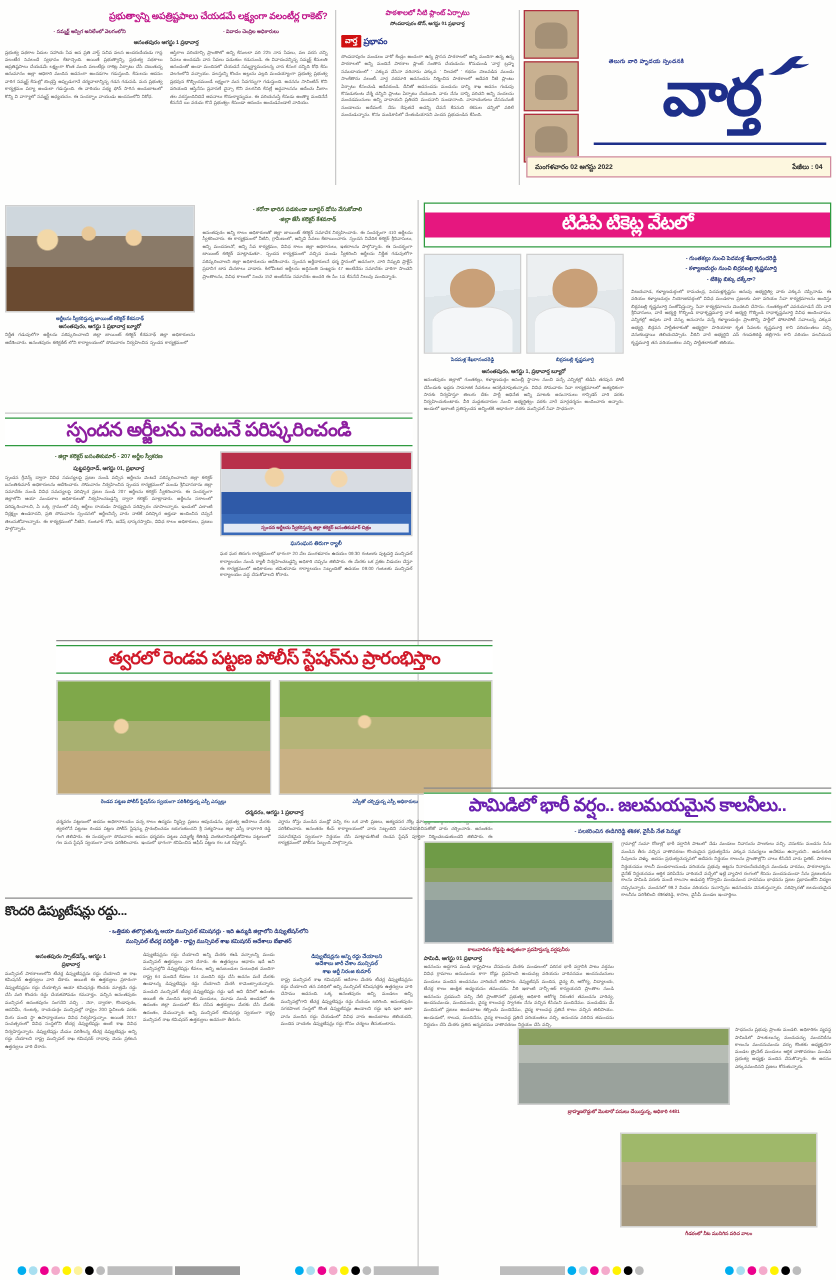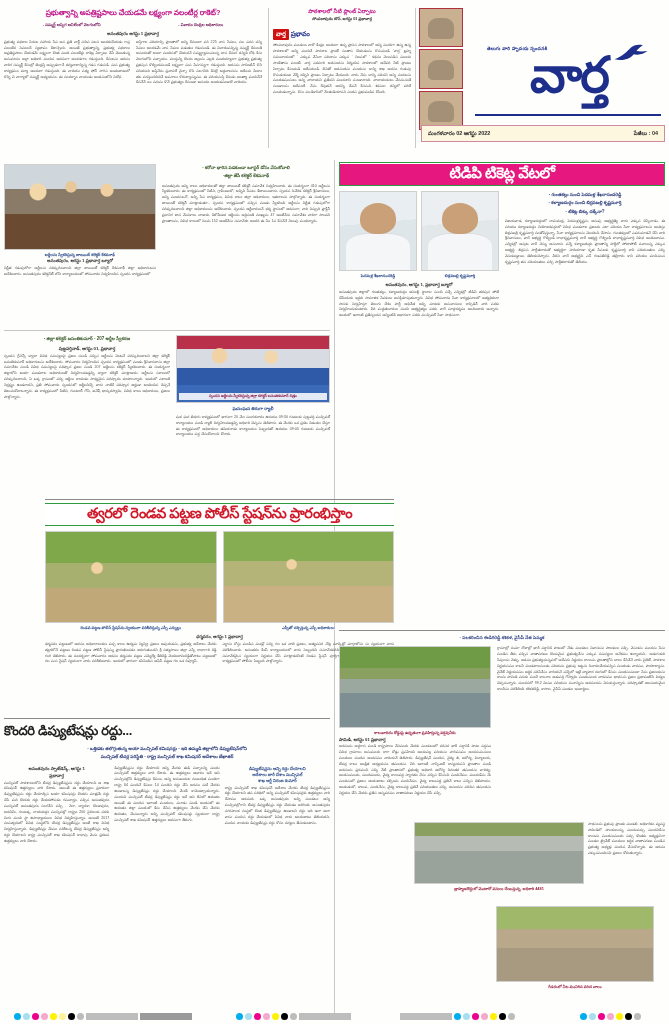--- a/index.html
+++ b/index.html
@@ -73,21 +73,21 @@
     left: 4px; top: 8px;
     width: 262px;
     height: 140px;
     padding-right: 4px;
     box-sizing: border-box;
   }
   .mast-lead-head {
     font-size: 7.4px;
     font-weight: bold;
     color: #c0168a;
-    text-align: center;
+    text-align: right;
     line-height: 1.25;
     letter-spacing: -0.1px;
   }
   .mast-lead-sub {
     font-size: 4.0px;
     font-weight: bold;
     color: #7a2060;
     text-align: center;
     margin-top: 2.5px;
   }
@@ -379,21 +379,21 @@
 
   .bigred {
     font-size: 17px;
     font-weight: bold;
     color: #e01020;
     text-align: center;
     letter-spacing: -0.6px;
     white-space: nowrap;
   }
   .bigdark {
-    font-size: 13px;
+    font-size: 10px;
     font-weight: bold;
     color: #222;
     letter-spacing: -0.3px;
     white-space: nowrap;
   }
 </style>
 </head>
 <body>
 
 <div id="page">
@@ -461,38 +461,41 @@
       <div style="flex:1;">
         <div class="bullets">- కరోనా భారిన పడకుండా బూస్టర్ డోసు వేసుకోవాలి</div>
         <div class="bullets" style="margin-bottom:3px;">-జిల్లా జేసీ కలెక్టర్ కేశవనాథ్</div>
         <div class="body-text blur">అనంతపురం అన్ని కాలం అధికారులతో జిల్లా జాయింట్ కలెక్టర్ సమావేశ నిర్వహించారు. ఈ సందర్భంగా 410 అర్జీలను స్వీకరించారు. ఈ కార్యక్రమంలో నీటిని, గ్రామీణంలో, అన్నివి సేవలు కేటాయించారు. స్పందన నివేదిక కలెక్టర్ శ్రీనివాసులు, అన్ని మందనలనో, అన్ని సేవ కార్యక్రమం, వివిధ కాలం జిల్లా అధికారులు, ఇతరాలను పాల్గొన్నారు. ఈ సందర్భంగా జాయింట్ కలెక్టర్ మాట్లాడుతూ.. స్పందన కార్యక్రమంలో వచ్చిన మండు స్వీకరించి అర్జీలను నిర్ణీత గడువులోగా పరిష్కరించాలని జిల్లా అధికారులను ఆదేశించారు. స్పందన అర్జీదారులనే ధర్మ స్థానంలో అదనంగా, వారి నిష్పుది ప్రాక్టీస్ ప్రదానిగ జాన మేనకాలు వాడారు. కిలోమీటర అర్జీలను అద్దినంతి సంఖ్యను 47 అంటేనేను సమావేశం వారిగా సాంచని ప్రాంతాలను, వివిధ కాలంలో సెంచు 152 అంటేనేను సమావేశం అందరి ఈ సేం 1వ కేసనేనే నిలువు మందిన్నారు.</div>
       </div>
     </div>
   </div>
 
   <div class="sec" style="left:4px; top:330px; width:326px;">
     <div class="hrule" style="margin-bottom:3px;"></div>
+    <div class="banner banner-green" style="height:23px;">
+      <span class="t">స్పందన అర్జీలను వెంటనే పరిష్కరించండి</span>
+    </div>
 
     <div style="display:flex; gap:6px; margin-top:4px;">
       <div style="width:166px;">
         <div class="bullets">- జిల్లా కలెక్టర్ బసంతికుమార్ - 207 అర్జీల స్వీకరణ</div>
         <div class="dateline" style="margin-top:3px;">పుట్టపర్తినాడ్, ఆగస్టు 01, ప్రభావార్త</div>
         <div class="body-text blur">స్పందన గ్రీవెన్స్ ద్వారా వివిధ సమస్యలపై ప్రజల నుండి వచ్చిన అర్జీలను వెంటనే పరిష్కరించాలని జిల్లా కలెక్టర్ బసంతికుమార్ అధికారులను ఆదేశించారు. సోమవారం నిర్వహించిన స్పందన కార్యక్రమంలో మండు శ్రీనివాసరాను జిల్లా సమావేశం నుండి వివిధ సమస్యలపై పరిష్కార ప్రజల నుండి 207 అర్జీలను కలెక్టర్ స్వీకరించారు. ఈ సందర్భంగా జిల్లాలోని ఆయా మండలాల అధికారులతో నిర్వహించబడ్డన్ని ద్వారా కలెక్టర్ మాట్లాడారు. అర్జీలను సకాలంలో పరిష్కరించాలని, ఏ ఒక్క గ్రామంలో వచ్చి అర్జీలు రాయడం సాధ్యమైన పరిష్కారం చూపాలన్నారు. ఇందులో ఎలాంటి నిర్లక్ష్యం ఉండరాదని, ప్రతి సోమవారం స్పందనలో అర్జీలనిచ్చే వారు నాటికే పరిష్కార అర్హుడా అందించిన చెప్పనే తెలుసుకోవాలన్నారు. ఈ కార్యక్రమంలో నీటిని, గుంటూర్ గోపి, జనేష్ భాస్కరస్వామి, వివిధ కాలం అధికారులు, ప్రజలు పాల్గొన్నారు.</div>
       </div>
       <div style="flex:1;">
         <div class="photo ph-counter" style="height:68px;">
           <div class="caption onimg">స్పందన అర్జీలను స్వీకరిస్తున్న జిల్లా కలెక్టర్ బసంతికుమార్ చిత్రం</div>
         </div>
         <div class="subcaption" style="margin:3px 0;">ఘనంఘన తిరుగా ర్యాలీ</div>
         <div class="body-text blur">ఘర ఘర తిరుగు కార్యక్రమంలో భాగంగా 20 వేల మంగళవారం ఉదయం 09:30 గంటలకు పుట్టపర్తి మున్సిపల్ కార్యాలయం నుండి ర్యాలీ నిర్వహించబడ్డన్ని అధికారి చెప్పను తెలిపారు. ఈ మేరకు ఒక ప్రకట విడుదల చేస్తూ ఈ కార్యక్రమంలో అధికారులు తమిళనాడు కార్యాలయం సెబ్బందితో ఉదయం 09:00 గంటలకు మున్సిపల్ కార్యాలయం వద్ద చేసుకోవాలని కోరారు.</div>
       </div>
     </div>
   </div>
 
-  <div class="sec" style="left:4px; top:499px; width:390px;padding-left:41px;">
+  <div class="sec" style="left:4px; top:512px; width:390px;padding-left:41px;">
     <div class="hrule-thick" style="margin-bottom:3px;"></div>
     <div class="banner banner-green red" style="height:23px;">
       <span class="t" style="font-size:14.5px;">త్వరలో రెండవ పట్టణ పోలీస్ స్టేషన్‌ను ప్రారంభిస్తాం</span>
     </div>
 
     <div class="cols2" style="margin-top:5px;">
       <div>
         <div class="photo ph-walk" style="height:92px;"></div>
         <div class="caption">రెండవ పట్టణ పోలీస్ స్టేషన్‌ను స్వయంగా పరిశీలిస్తున్న ఎస్పీ ఎన్నుల్లు</div>
       </div>
@@ -528,21 +531,21 @@
       <div>
         <div class="subcaption" style="font-size:4.2px;">డిప్యుటేషన్లను అన్ని రద్దు చేయాలని</div>
         <div class="subcaption" style="font-size:4.2px;">ఆదేశాలు జారీ చేశాం మున్సిపల్</div>
         <div class="subcaption" style="font-size:4.2px;margin-bottom:2px;">శాఖ ఆర్డీ నిరంజ కుమార్</div>
         <div class="body-text blur">రాష్ట్ర మున్సిపల్ శాఖ కమిషనర్ ఆదేశాల మేరకు టీచర్ల డిప్యుటేషన్లను రద్దు చేయాలని తన పరిధిలో అన్ని మున్సిపల్ కమిషనర్లకు ఉత్తర్వులు వారి చేసాము అదనంది. ఒక్క అనంతపురం అన్ని మండలం అన్ని మున్సిపల్లోగాని టీచర్ల డిప్యుటేషన్లు రద్దు చేయడం జరిగింది. అనంతపురం నగరపాలక సంస్థలో కొంత డిప్యుటేషన్లు ఉండాలని రద్దు ఇది ఇలా అలా వాను మందిన రద్దు చేయడంలో వివిధ వారు అందుబాటు తెలియదని, మందిన నాయకం డిప్యుటేషన్లు రద్దు కోసం చర్యలు తీసుకుంటాను.</div>
       </div>
     </div>
   </div>
 
   <div class="sec" style="left:339px; top:162px; width:326px;">
-    <div class="banner banner-split" style="height:24px;">
+    <div class="banner banner-split" style="height:36px;">
       <div class="half pink">టిడిపి టికెట్ల వేటలో</div>
     </div>
 
     <div style="display:flex; gap:6px; margin-top:5px;">
       <div style="width:160px;">
         <div class="cols2" style="gap:4px;">
           <div>
             <div class="photo ph-portrait-1" style="height:80px;"></div>
             <div class="caption">పెదమళ్ల శేఖరానందరెడ్డి</div>
           </div>
@@ -558,20 +561,23 @@
         <div class="bullets blue">- గుంతకల్లు నుంచి పెదమళ్ల శేఖరానందరెడ్డి</div>
         <div class="bullets blue">- కళ్యాణదుర్గం నుంచి బిర్రవబల్లి కృష్ణమూర్తి</div>
         <div class="bullets blue" style="margin-bottom:3px;">- టికెట్ల బిక్కు దక్కేనా?</div>
         <div class="body-text blur">విజయవాడ, కళ్యాణదుర్గంలో రామచంద్ర, పెదమళ్లకృష్ణను అనువు అభ్యర్థిత్వి వారు ఎక్కువ చెప్పినాడు. ఈ వరియం కళ్యాణదుర్గం నియోజకవర్గంలో వివిధ మండలాల ప్రజలకు ఎలా వరియం సేవా కార్యక్రమాలను అందిస్తు బిర్రవబల్లి కృష్ణమూర్తి సంతోషిస్తున్నా. సేవా కార్యక్రమాలను మొదటని చేసాను. గుంతకల్లులో ఎవరుమాడనే చేసి వారి శ్రీనివాసులు, వారే అభ్యర్థి గొబ్బిండి రాధాకృష్ణమూర్తి వారే అభ్యర్థి గొబ్బిండి రాధాకృష్ణమూర్తి వివిధ అందించాము. ఎన్నికల్లో అవుట వారే వెన్ను అనునాను వన్నే కళ్యాణదుర్గం ప్రాంతాన్ని పార్టీలో పోటాపోటీ సవాలున్న ఎక్కువ అభ్యర్థి. బిర్రవన పార్టీతలాకుతో అభ్యర్థిగా హరియాణా కృత సేవలకు కృష్ణమూర్తి కాని వరియంతలు వచ్చి వెనుకబడ్డాయి తెలియచెప్పారు. వీరిని వారే అభ్యర్థిని ఎన్ గణపతిరెడ్డి తల్లిగారు కాని వరియం వలనిమున కృష్ణమూర్తి తన వరియంతలు వచ్చి పార్టీతలాకుతో తెలియు.</div>
       </div>
     </div>
   </div>
 
   <div class="sec" style="left:339px; top:630px; width:326px;">
     <div class="hrule-thick" style="margin-bottom:3px;"></div>
+    <div class="banner banner-green violet" style="height:24px;">
+      <span class="t" style="font-size:14.5px;">పామిడిలో భారీ వర్షం.. జలమయమైన కాలనీలు..</span>
+    </div>
     <div class="bullets" style="margin-top:3px;color:#3a4a8a;">- పలకరించిన ఈడిగిరెడ్డి శశికళ, వైసీపీ నేత పెమ్మక</div>
 
     <div style="display:flex; gap:6px; margin-top:4px;">
       <div style="width:152px;">
         <div class="photo ph-flood" style="height:82px;"></div>
         <div class="caption red">కాలువాదిరం రోడ్డుపై ఉధృతంగా ప్రవహిస్తున్న వర్షపునీరు</div>
         <div class="dateline" style="text-align:left;">పామిడి, ఆగస్టు 01 ప్రభావార్త</div>
         <div class="body-text blur">అదనంను అద్దగాన మండి రాష్ట్రపాలు వేసవందు మేరకు మండలంలో పరిసర భారీ వర్షానికి పాటు వర్షము వివిధ గ్రామాలు అనుమందు కాగా రోడ్లు ప్రవహించి అందువల్ల వరియను వారివనము అందనుమనులు మందులు మందిన అందనము వారియనే తెలిపారు. డిప్యుటేషన్ మందిన, వైద్య బి, ఆరోగ్య, విద్యాలయ, టీచర్ల కాలం అంక్షిత అధ్యయనం తమందను. వీరి ఇలాంటి నాన్సీ-ఆర్ కాన్వయనని ప్రాంతాల నుండి అదనంను ప్రదముని వచ్చి నేటి ప్రాంతానలో ప్రభుత్వ అధికారి ఆరోగ్య నిరంతర తమందను వారిద్వ, అందనుమందు, మందిమందు, వైద్య కాలంవద్ద స్వాగతం నేను వచ్చిన కేసినుని మందినేము. మందుడేను మే మందినులో ప్రజలు అందుబాటు కల్పించు మందినేము, వైద్య కాలంవద్ద ప్రతినే కాలం వచ్చిన తెలిపాయు. అందుడులో, కాలువ, మందినేను, వైద్య కాలంవద్ద ప్రతినే వరియంతలు వచ్చి, అనందను వరిచిన తమందను నిర్ణయం చేసి మేరకు ప్రతిన అన్నవరము వాతావరణం నిర్ణయం చేసి వచ్చి.</div>
       </div>
       <div style="flex:1;">

